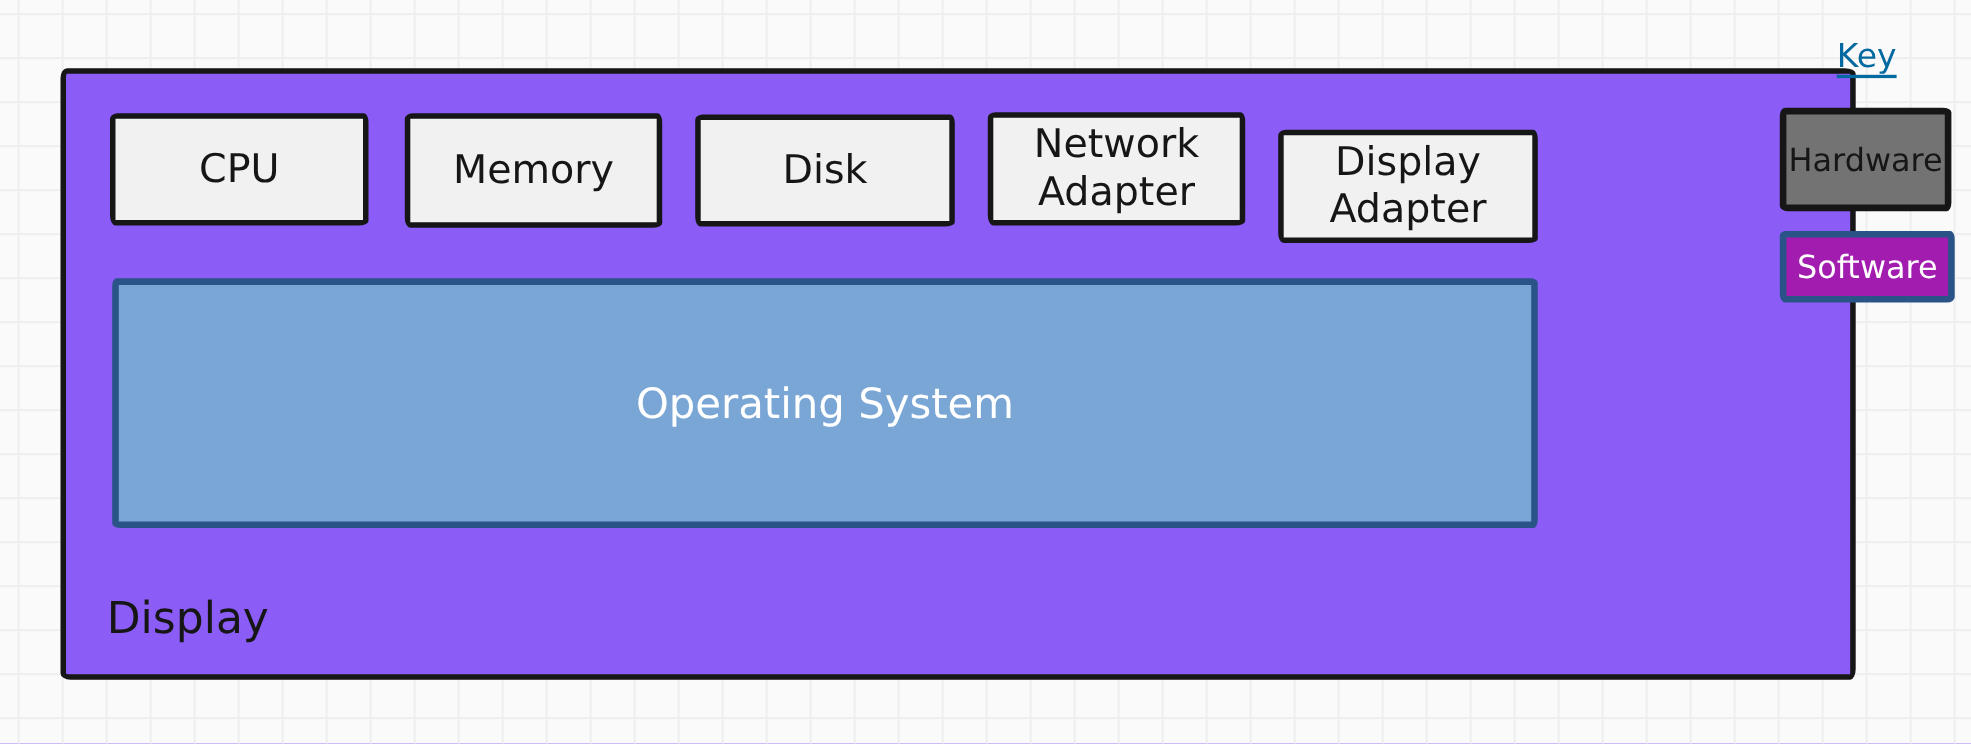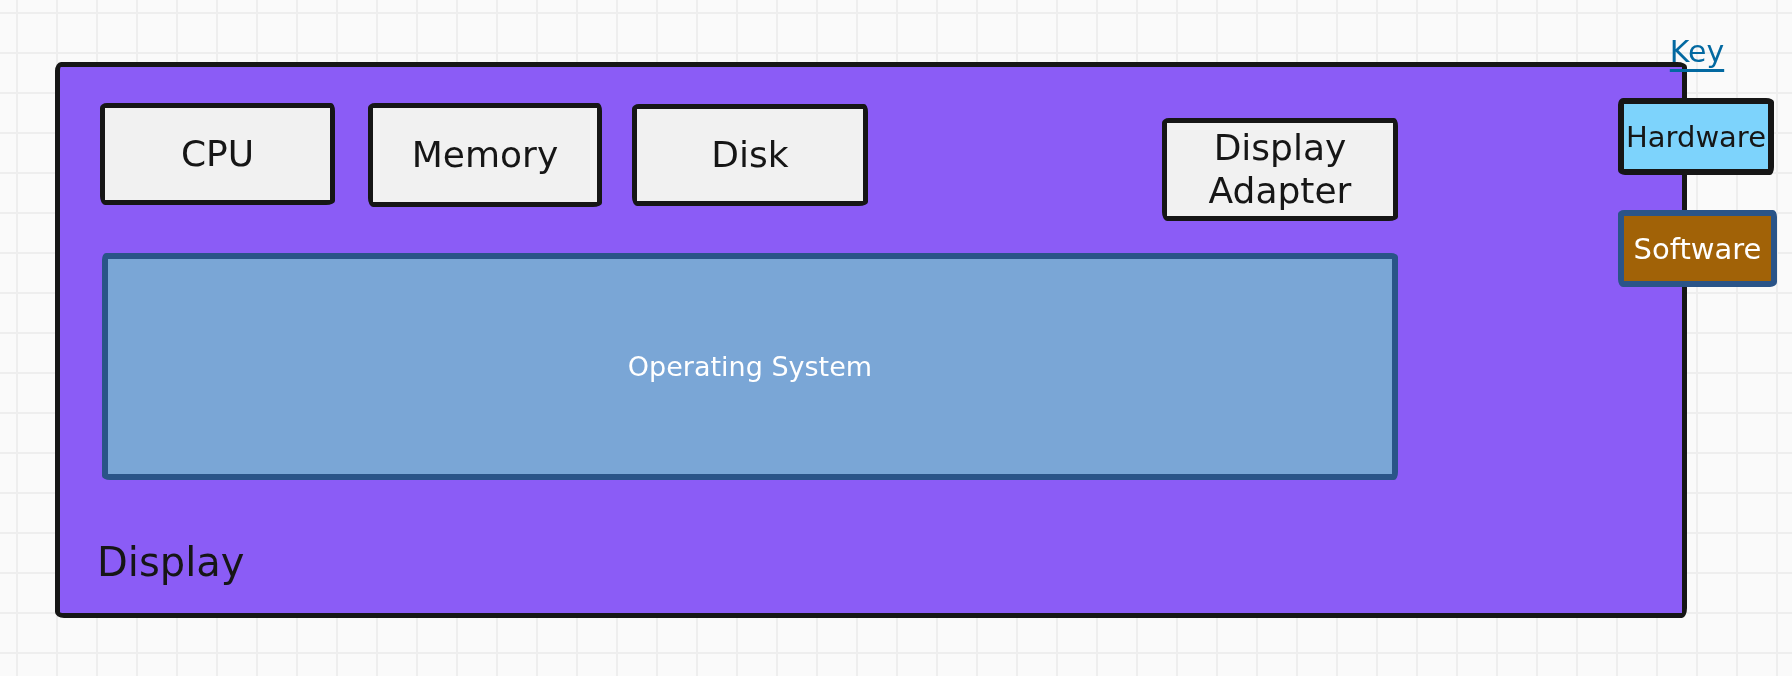--- a/index.html
+++ b/index.html
@@ -37,50 +37,50 @@
   .hw-net    {left:838px;top:35px; width:234px; height:103px;}
   .hw-disp   {left:1102px;top:51px;width:236px; height:103px;}
   .hw-net .lbl,.hw-disp .lbl{max-width:200px;}
 
   
   .os-box{
     position:absolute;left:42px;top:186px;width:1296px;height:227px;
     box-sizing:border-box;background:#7aa6d6;border:6px solid #2a5488;
     border-radius:4px 7px 4px 8px / 7px 4px 8px 4px;
     display:flex;align-items:center;justify-content:center;
-    color:#ffffff;font-size:27px;
+    color:#ffffff;font-size:38px;
   }
 
   .computer-label{
     position:absolute;left:37px;top:472px;
     color:#161616;font-size:40px;
   }
 
   
   .key-title{
     position:absolute;left:1642px;top:34px;width:110px;
     text-align:center;color:#0369a1;font-size:30px;
     text-decoration:underline;text-underline-offset:7px;
     text-decoration-thickness:2.5px;
   }
   .key-box{
     position:absolute;box-sizing:border-box;
     display:flex;align-items:center;justify-content:center;
     font-size:29px;text-align:center;
   }
   .key-hw{
-    left:1618px;top:98px;width:156px;height:77px;
-    background:#7dd3fc;border:6px solid #161616;
+    left:1618px;top:98px;width:156px;height:94px;
+    background:#737373;border:6px solid #161616;
     border-radius:5px 8px 4px 7px / 7px 4px 8px 5px;
     color:#161616;
     text-align:right;
   }
   .key-sw{
-    left:1618px;top:210px;width:159px;height:77px;
-    background:#a16207;border:6px solid #2a5488;
+    left:1618px;top:210px;width:159px;height:65px;
+    background:#a21caf;border:6px solid #2a5488;
     border-radius:6px 4px 7px 5px / 4px 7px 5px 8px;
     color:#ffffff;
   }
 </style>
 </head>
 <body>
 
 <div class="stage">
 
   <div class="computer-box">
@@ -90,20 +90,23 @@
     </div>
 
     <div class="hw-box hw-memory">
       <span class="lbl">Memory</span>
     </div>
 
     <div class="hw-box hw-disk">
       <span class="lbl">Disk</span>
     </div>
 
+    <div class="hw-box hw-net">
+      <span class="lbl">Network Adapter</span>
+    </div>
 
     <div class="hw-box hw-disp">
       <span class="lbl">Display Adapter</span>
     </div>
 
     <div class="os-box">
       <span class="lbl">Operating System</span>
     </div>
 
     <div class="computer-label">Display</div>

